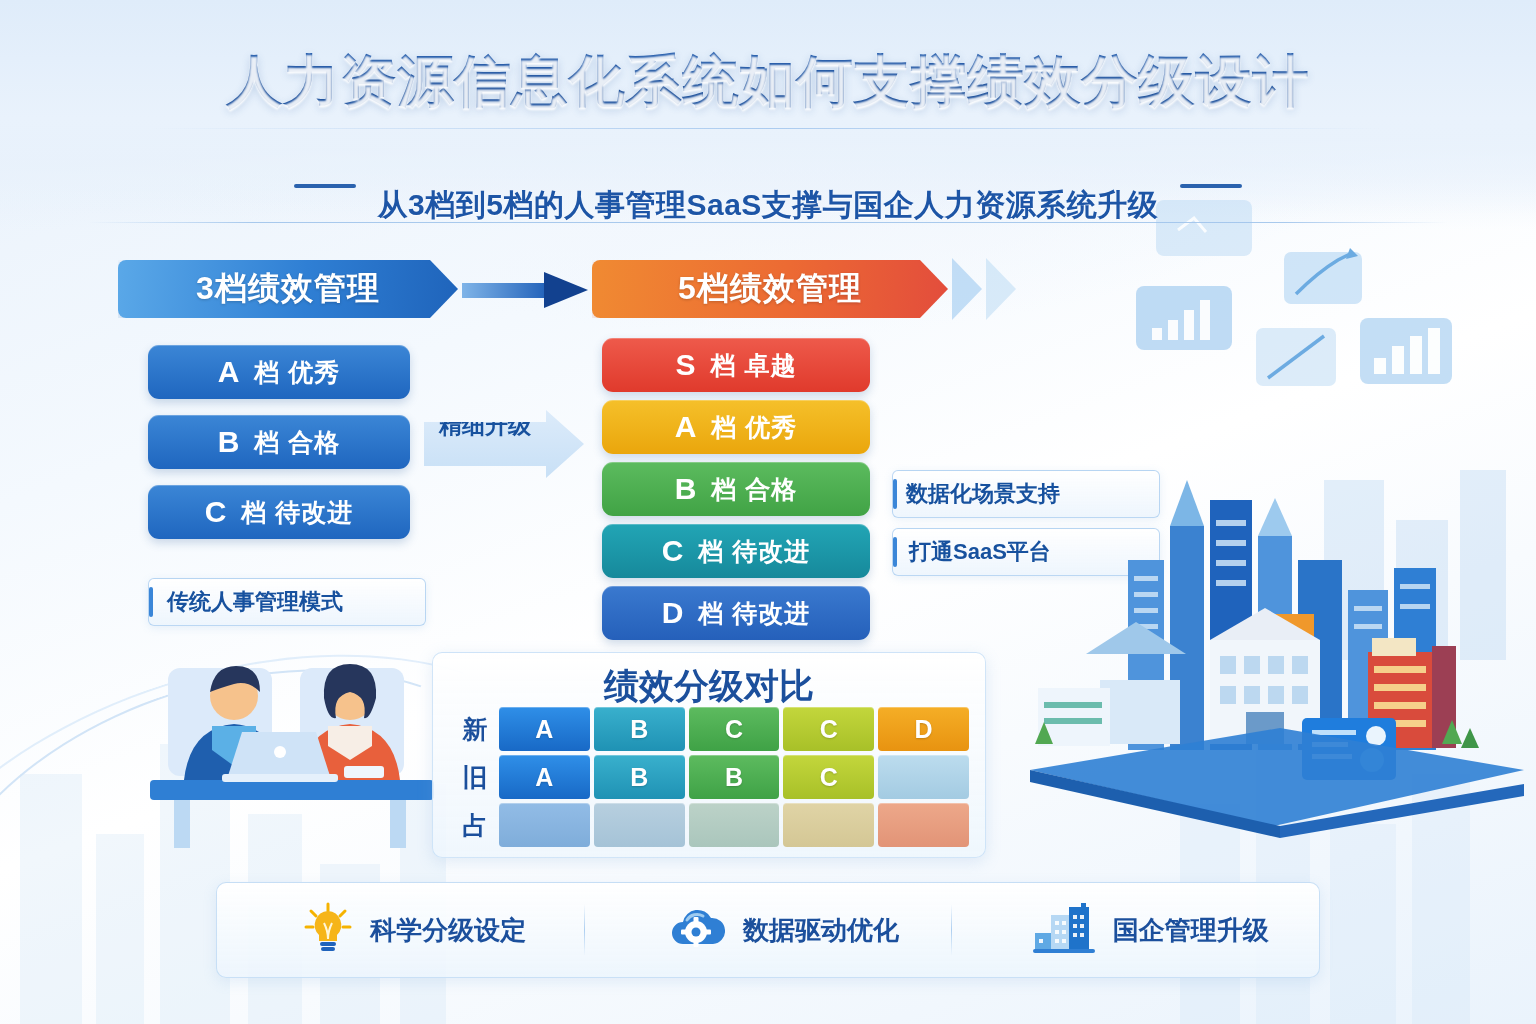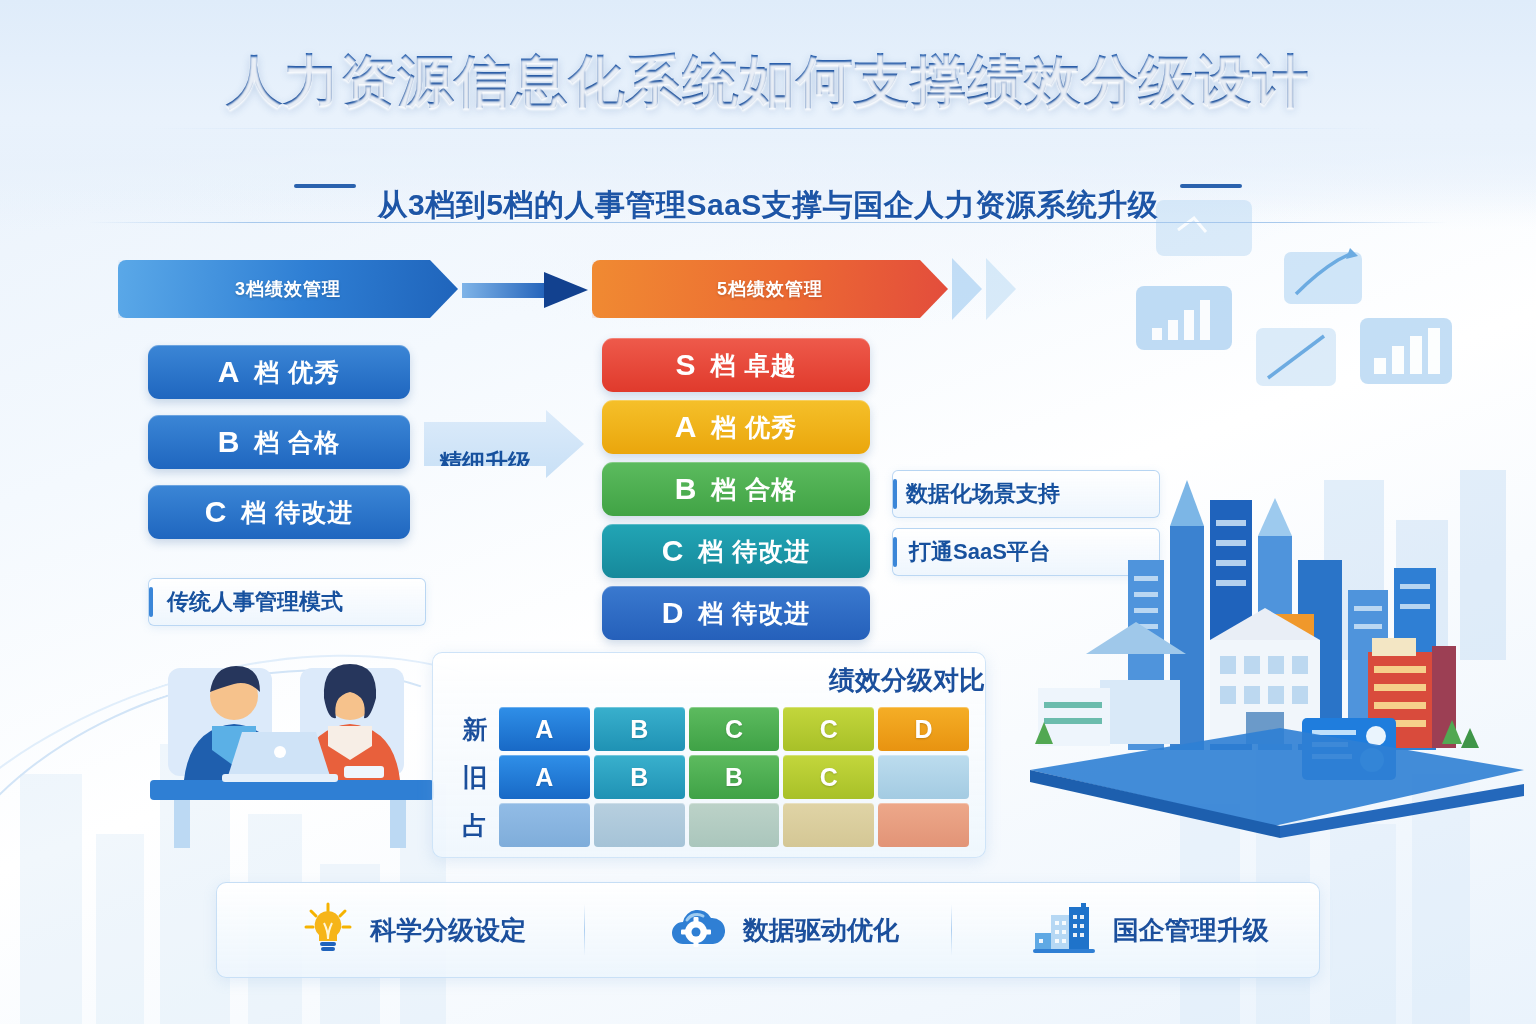--- a/index.html
+++ b/index.html
@@ -63,21 +63,21 @@
     text-shadow:0 1px 1px rgba(255,255,255,.85);
     margin-top:40px;
   }
   #header-rule {
     position:absolute; top:222px; left:88px; width:1360px; height:1px;
     background:linear-gradient(90deg,rgba(160,196,235,0),rgba(160,196,235,.9) 12%,rgba(160,196,235,.9) 88%,rgba(160,196,235,0));
   }
   
   .banner {
     position:absolute; height:58px; display:flex; align-items:center; justify-content:center;
-    color:#fff; font-size:18px; font-weight:bold; letter-spacing:1px;
+    color:#fff; font-size:32px; font-weight:bold; letter-spacing:1px;
     text-shadow:0 1px 3px rgba(0,0,0,.2);
     clip-path:polygon(0 0, calc(100% - 28px) 0, 100% 50%, calc(100% - 28px) 100%, 0 100%);
     border-radius:8px 0 0 8px;
   }
   #banner-old {
     left:118px; top:260px; width:340px;
     background:linear-gradient(95deg,#5aa8e8 0%,#2f7fd4 55%,#1f64bb 100%);
     box-shadow:0 5px 14px rgba(45,110,185,.28);
   }
   #banner-new {
@@ -126,21 +126,21 @@
     border:1px solid rgba(170,205,240,.8);
     border-radius:6px;
     box-shadow:0 2px 8px rgba(120,170,220,.16);
     display:flex; align-items:center;
     color:#17519e; font-size:22px; font-weight:bold;
   }
   #upgrade-arrow {
     position:absolute; left:424px; top:410px; width:160px; height:68px;
     background:linear-gradient(180deg,#dcebfa,#c8e0f6);
     clip-path:polygon(0 12px, 122px 12px, 122px 0, 160px 34px, 122px 68px, 122px 56px, 0 56px);
-    display:flex; align-items:flex-end;
+    display:flex; align-items:flex-start;
     box-shadow:0 3px 8px rgba(120,170,220,.2);
   }
   #upgrade-arrow span {
     display:block; width:122px; text-align:center;
     color:#17519e; font-size:23px; font-weight:bold;
   }
   #left-note { left:148px; top:578px; width:278px; height:48px; padding-left:18px; }
   #right-note-1 { left:892px; top:470px; width:268px; height:48px; padding-left:13px; }
   #right-note-2 { left:892px; top:528px; width:268px; height:48px; padding-left:16px; }
   .note-bar {
@@ -149,22 +149,22 @@
   }
   
   #table-panel {
     position:absolute; left:432px; top:652px; width:554px; height:206px;
     background:linear-gradient(180deg,rgba(255,255,255,.95),rgba(238,246,253,.88));
     border-radius:10px;
     box-shadow:0 4px 16px rgba(120,165,215,.2);
     border:1px solid rgba(198,222,246,.8);
   }
   #table-title {
-    position:absolute; left:0; top:10px; width:100%; text-align:right;
-    font-size:26px; font-weight:bold; color:#1b4f9c;
+    position:absolute; left:0; top:10px; width:100%; text-align:center;
+    font-size:35px; font-weight:bold; color:#1b4f9c;
   }
   #table-grid {
     position:absolute; left:18px; top:54px; width:518px;
   }
   .trow { display:flex; align-items:center; height:44px; margin-bottom:4px; }
   .trow-label {
     width:48px; text-align:center;
     font-size:25px; font-weight:bold; color:#1b4f9c;
   }
   .tcells { display:flex; gap:4px; flex:1; }

